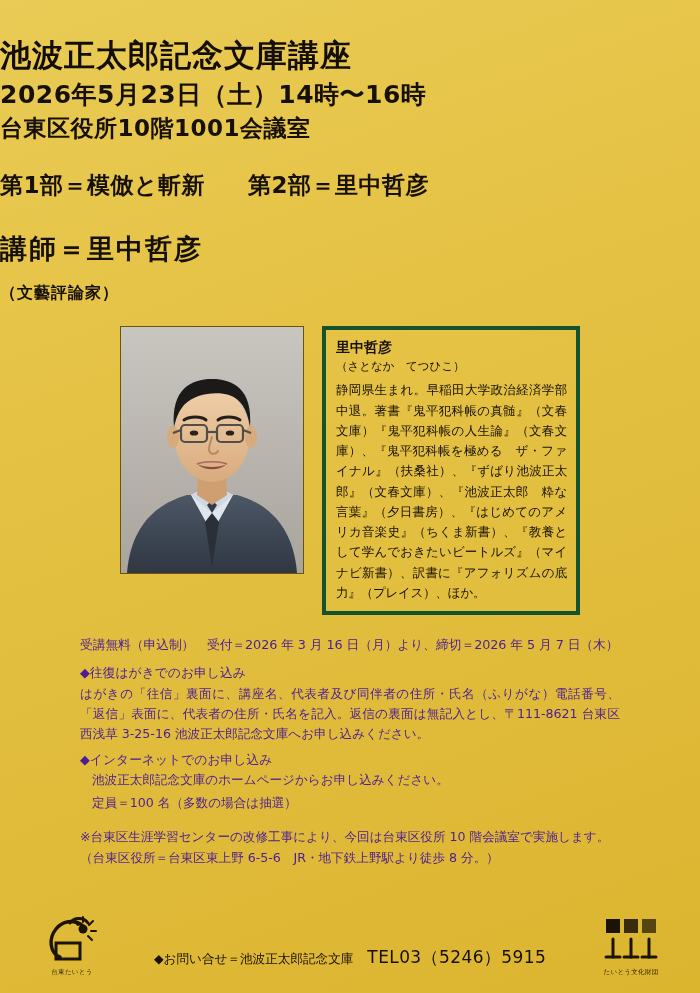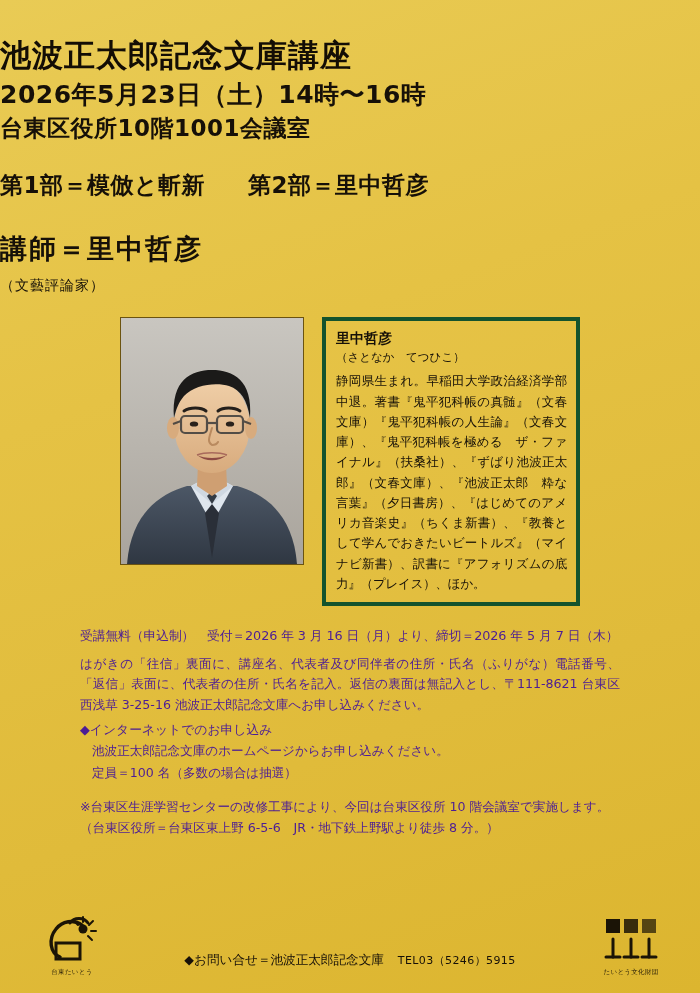--- a/index.html
+++ b/index.html
@@ -58,23 +58,23 @@
     display: inline-block;
     width: 26px;
   }
   .lecturer {
     margin-top: 30px;
     font-size: 27px;
     font-weight: bold;
     letter-spacing: 2px;
   }
   .lecturer-sub {
-    margin-top: 10px;
-    font-size: 14px;
-    font-weight: normal;
+    margin-top: 16px;
+    font-size: 16px;
+    font-weight: bold;
     letter-spacing: 1px;
   }
 
   
   .profile {
     margin-top: 22px;
     display: flex;
     justify-content: center;
     align-items: flex-start;
     gap: 18px;
@@ -150,21 +150,21 @@
   .footer {
     position: absolute;
     left: 0;
     right: 0;
     bottom: 24px;
     text-align: center;
     font-size: 12.6px;
   }
   .footer-contact .tel {
     margin-left: 14px;
-    font-size: 11px;
+    font-size: 17px;
     letter-spacing: 0.4px;
   }
 
   .logo-left {
     position: absolute;
     left: 36px;
     bottom: 16px;
     width: 72px;
     text-align: center;
   }
@@ -263,20 +263,21 @@
     <div class="bio">
       <div class="bio-name">里中哲彦</div>
       <div class="bio-kana">（さとなか　てつひこ）</div>
       <div class="bio-text">静岡県生まれ。早稲田大学政治経済学部中退。著書『鬼平犯科帳の真髄』（文春文庫）『鬼平犯科帳の人生論』（文春文庫）、『鬼平犯科帳を極める　ザ・ファイナル』（扶桑社）、『ずばり池波正太郎』（文春文庫）、『池波正太郎　粋な言葉』（夕日書房）、『はじめてのアメリカ音楽史』（ちくま新書）、『教養として学んでおきたいビートルズ』（マイナビ新書）、訳書に『アフォリズムの底力』（プレイス）、ほか。</div>
     </div>
   </div>
 
   <div class="details">
     <div class="fee-line">受講無料（申込制）　受付＝2026 年 3 月 16 日（月）より、締切＝2026 年 5 月 7 日（木）</div>
 
+    <div class="heading">◆往復はがきでのお申し込み</div>
     <div class="para">はがきの「往信」裏面に、講座名、代表者及び同伴者の住所・氏名（ふりがな）電話番号、「返信」表面に、代表者の住所・氏名を記入。返信の裏面は無記入とし、〒111-8621 台東区西浅草 3-25-16 池波正太郎記念文庫へお申し込みください。</div>
 
     <div class="heading">◆インターネットでのお申し込み</div>
     <div class="para indent">池波正太郎記念文庫のホームページからお申し込みください。</div>
     <div class="para indent">定員＝100 名（多数の場合は抽選）</div>
 
     <div class="note">※台東区生涯学習センターの改修工事により、今回は台東区役所 10 階会議室で実施します。</div>
     <div class="para">（台東区役所＝台東区東上野 6-5-6　JR・地下鉄上野駅より徒歩 8 分。）</div>
   </div>
 

